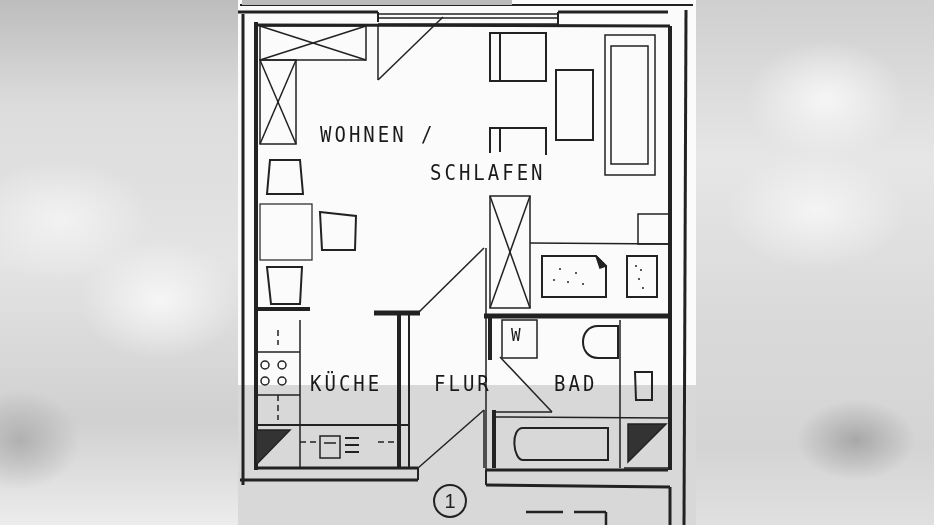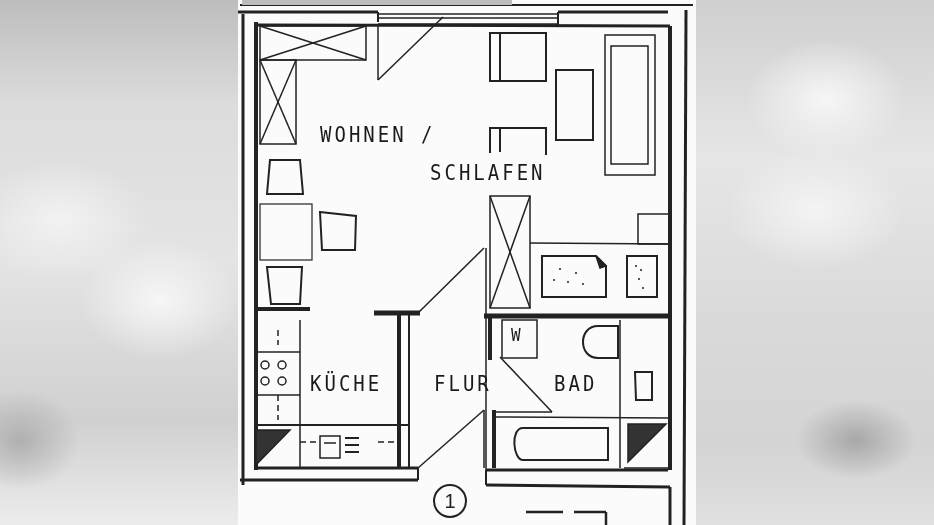--- a/index.html
+++ b/index.html
@@ -8,21 +8,21 @@
   .bg-left{left:0;width:238px;background:
      radial-gradient(ellipse 90px 60px at 60px 220px,#f2f2f2,transparent),
      radial-gradient(ellipse 80px 60px at 160px 300px,#f6f6f6,transparent),
      radial-gradient(ellipse 60px 50px at 20px 440px,#b0b0b0,transparent),
      linear-gradient(180deg,#bdbdbd 0%,#dcdcdc 20%,#e4e4e4 50%,#d0d0d0 80%,#ececec 100%);}
   .bg-right{left:696px;width:238px;background:
      radial-gradient(ellipse 80px 60px at 130px 100px,#f6f6f6,transparent),
      radial-gradient(ellipse 90px 60px at 120px 210px,#f4f4f4,transparent),
      radial-gradient(ellipse 60px 40px at 160px 440px,#a8a8a8,transparent),
      linear-gradient(180deg,#cfcfcf 0%,#e6e6e6 30%,#dadada 60%,#d4d4d4 85%,#e0e0e0 100%);}
-  .plan{position:absolute;left:238px;top:0;width:458px;height:525px;background:#fbfbfb;}
+  .plan{position:absolute;left:238px;top:0;width:458px;height:385px;background:#fbfbfb;}
   .plan svg{position:absolute;left:0;top:0;}
   .label{position:absolute;font-family:"DejaVu Sans Mono","Liberation Mono",monospace;font-size:19px;color:#1a1a1a;letter-spacing:3px;font-weight:normal;transform:scaleY(1.15);}
   .num{position:absolute;width:30px;height:30px;border:2px solid #222;border-radius:50%;font-family:"Liberation Sans",sans-serif;font-size:20px;line-height:30px;text-align:center;color:#222;}
 </style>
 </head>
 <body>
 
 <div class="bg bg-left"></div>
 <div class="bg bg-right"></div>
 

